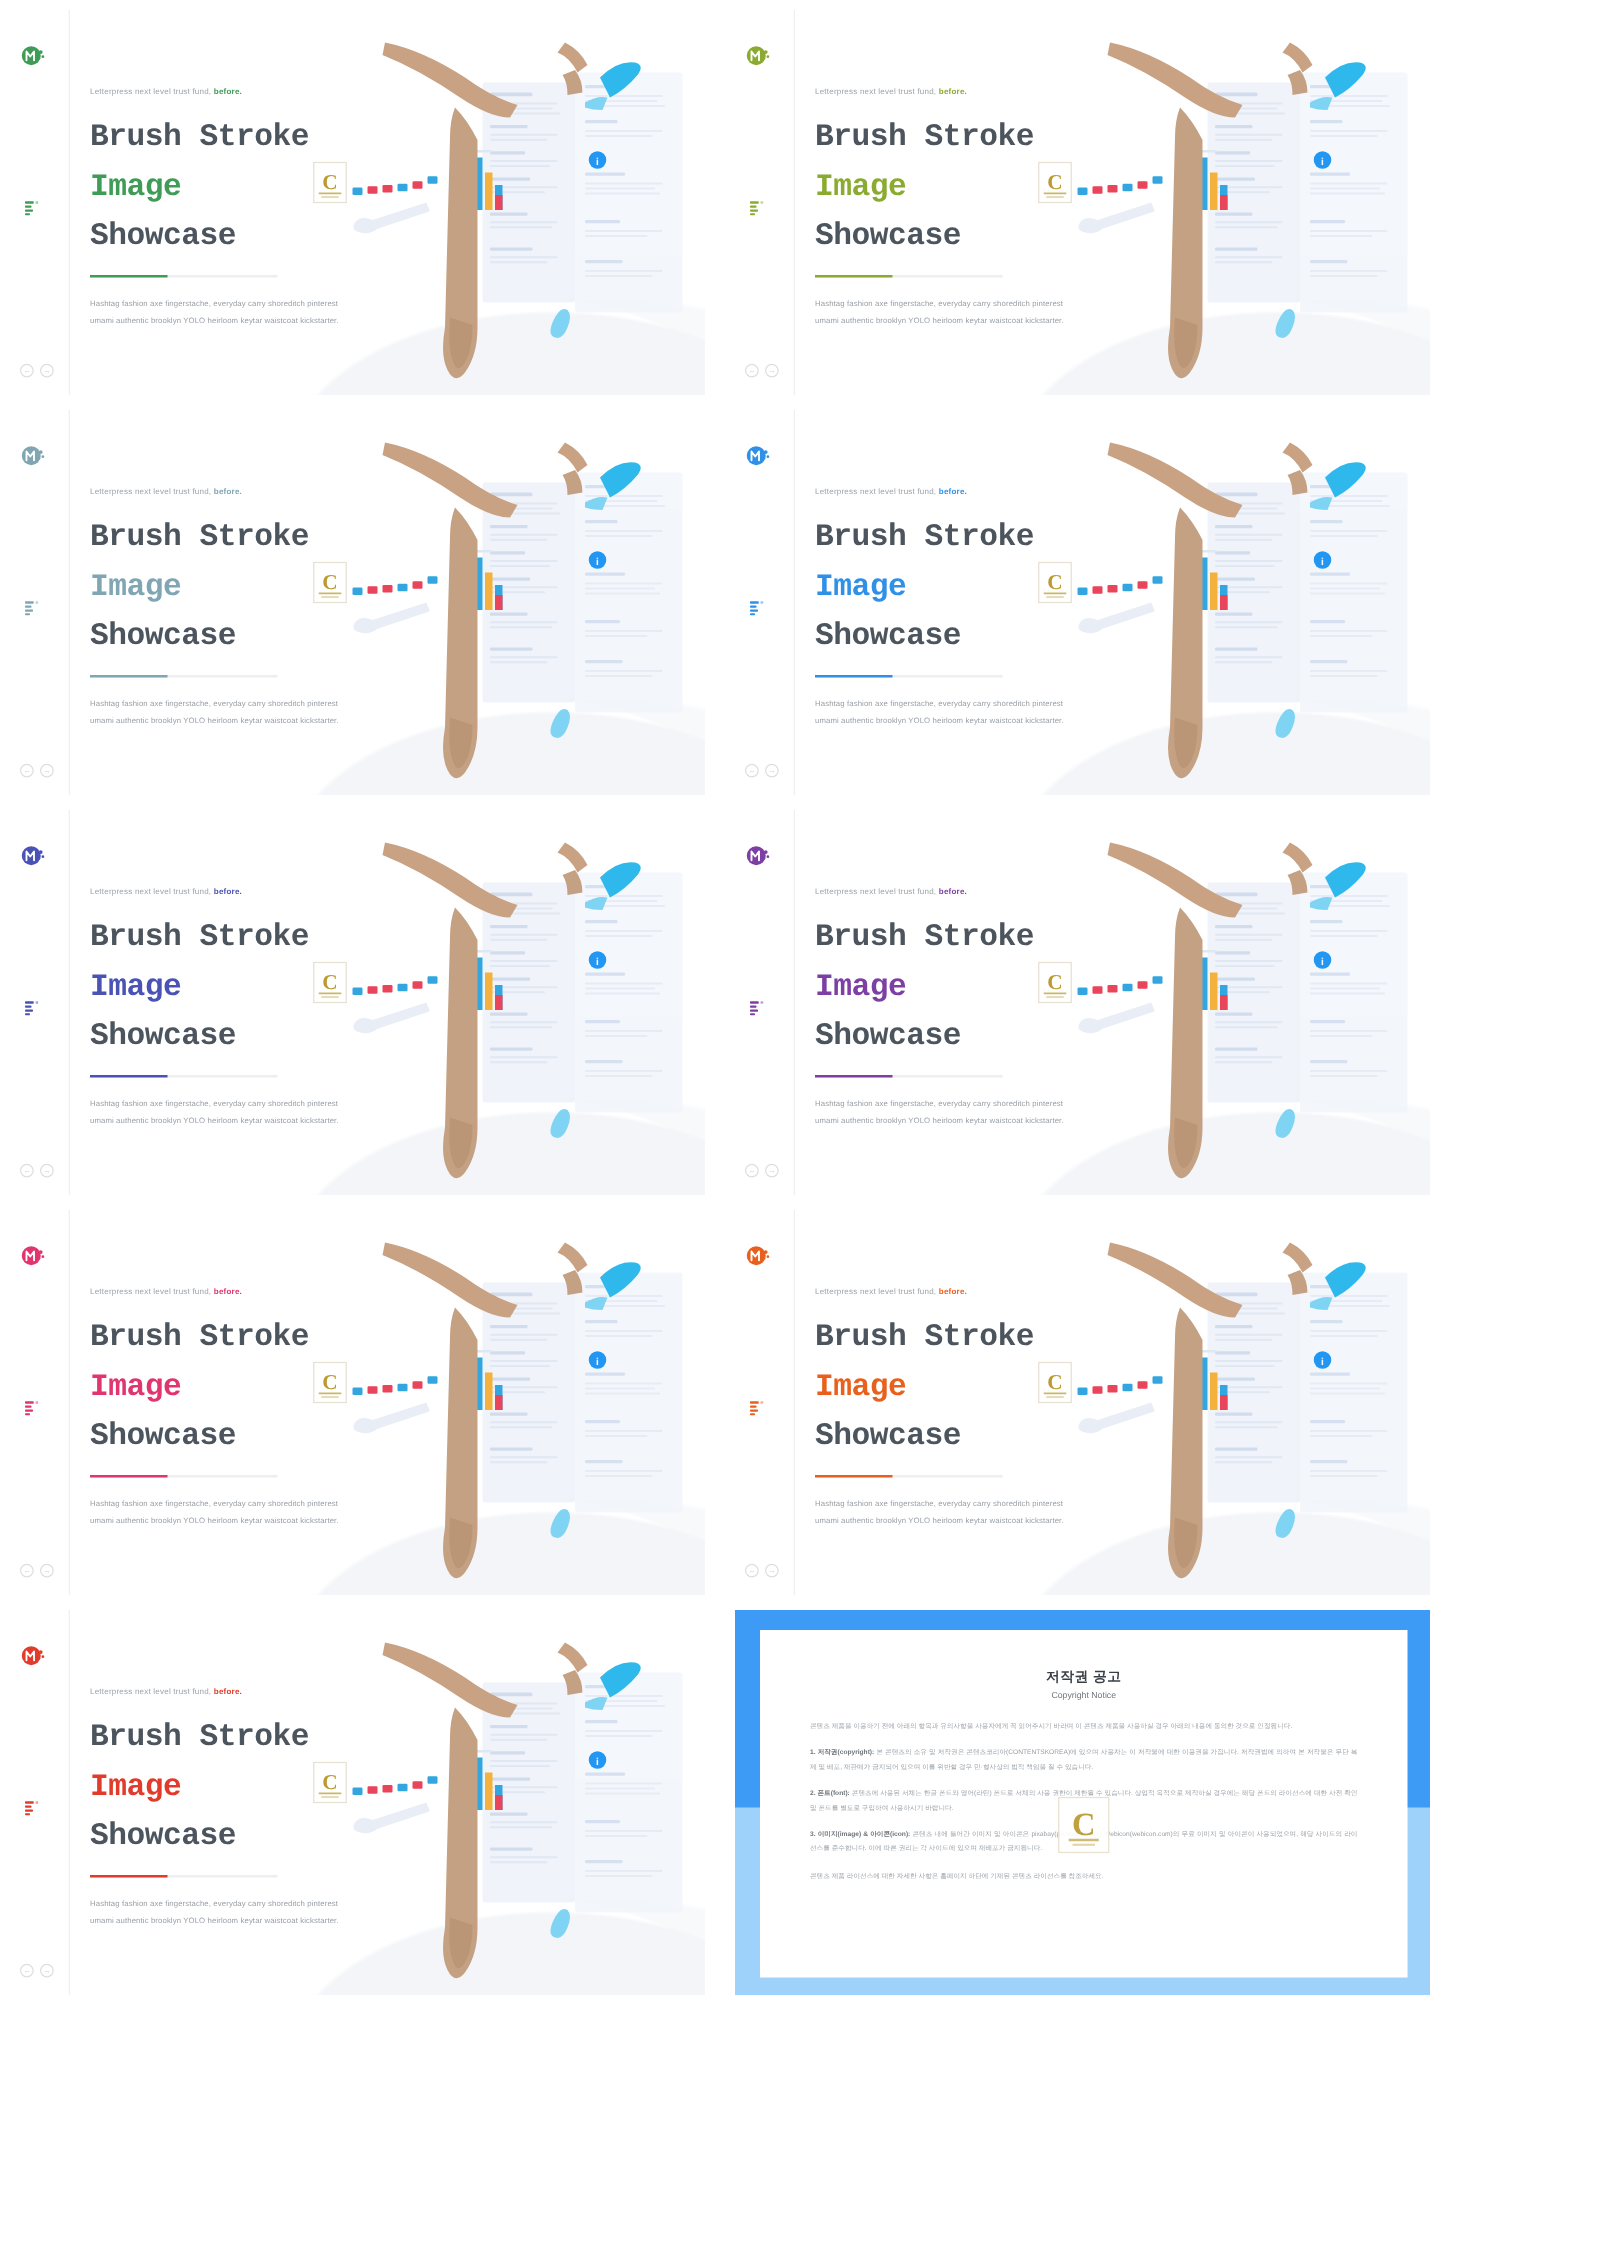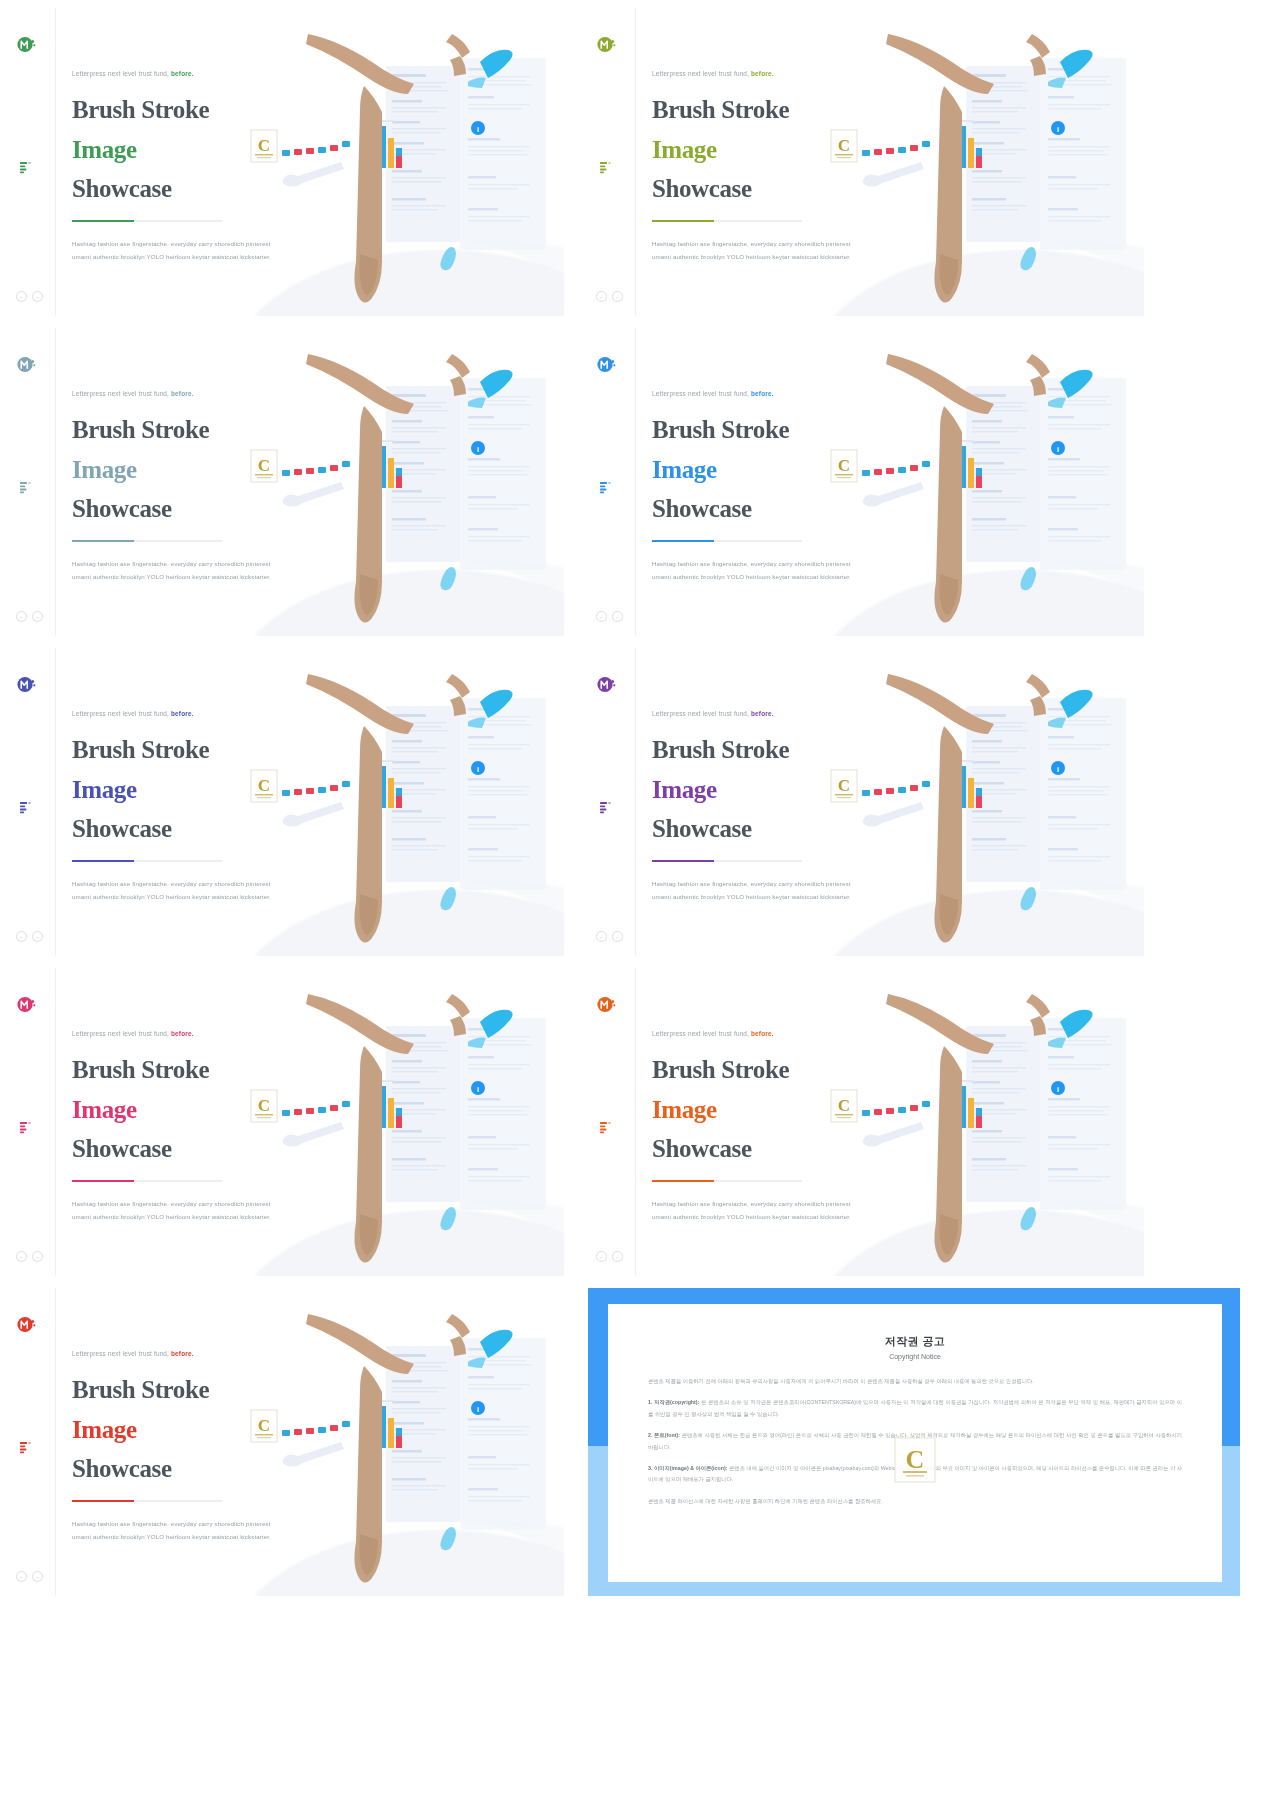--- a/index.html
+++ b/index.html
@@ -71,21 +71,21 @@
     position:absolute; left:64px; top:62px; width:215px;
     z-index:3;
   }
   .eyebrow {
     font-family:"Liberation Sans", sans-serif;
     font-size:6.4px; letter-spacing:.18px; color:#9aa2a8;
     margin-bottom:13px; white-space:nowrap;
   }
   .eyebrow .accent { font-weight:600; }
   .headline {
-    font-family:Liberation Serif, serif;
+    font-family:Liberation Mono, monospace;
     font-size:25px; line-height:1.58;
     color:#4c555e; font-weight:700;
     letter-spacing:-.4px;
   }
   .headline .h-accent { display:block; }
   .rule {
     margin-top:11px; width:150px; height:2.5px;
     background:#eceef0; position:relative;
   }
   .rule i { position:absolute; left:0; top:0; bottom:0; width:62px; display:block; }
@@ -95,21 +95,21 @@
     letter-spacing:.1px;
   }
 
   
   .art { position:absolute; left:238px; top:0; width:318px; height:308px; z-index:2; }
   .art svg { display:block; }
 
   
   .copyright-card {
     position:relative;
-    width:652px; height:308px;
+    width:556px; height:308px;
     background:#3d9bf5;
     overflow:hidden;
   }
   .copyright-card .lower-band {
     position:absolute; left:0; right:0; bottom:0; height:150px;
     background:#9ed2fb;
   }
   .copyright-inner {
     position:absolute; left:20px; top:16px; right:18px; bottom:14px;
     background:#ffffff;

